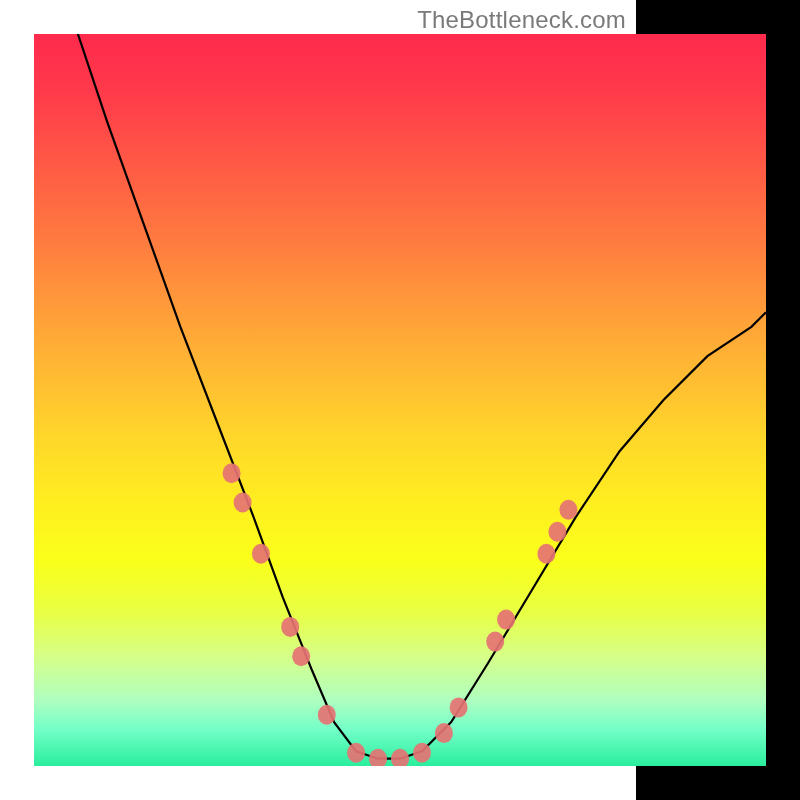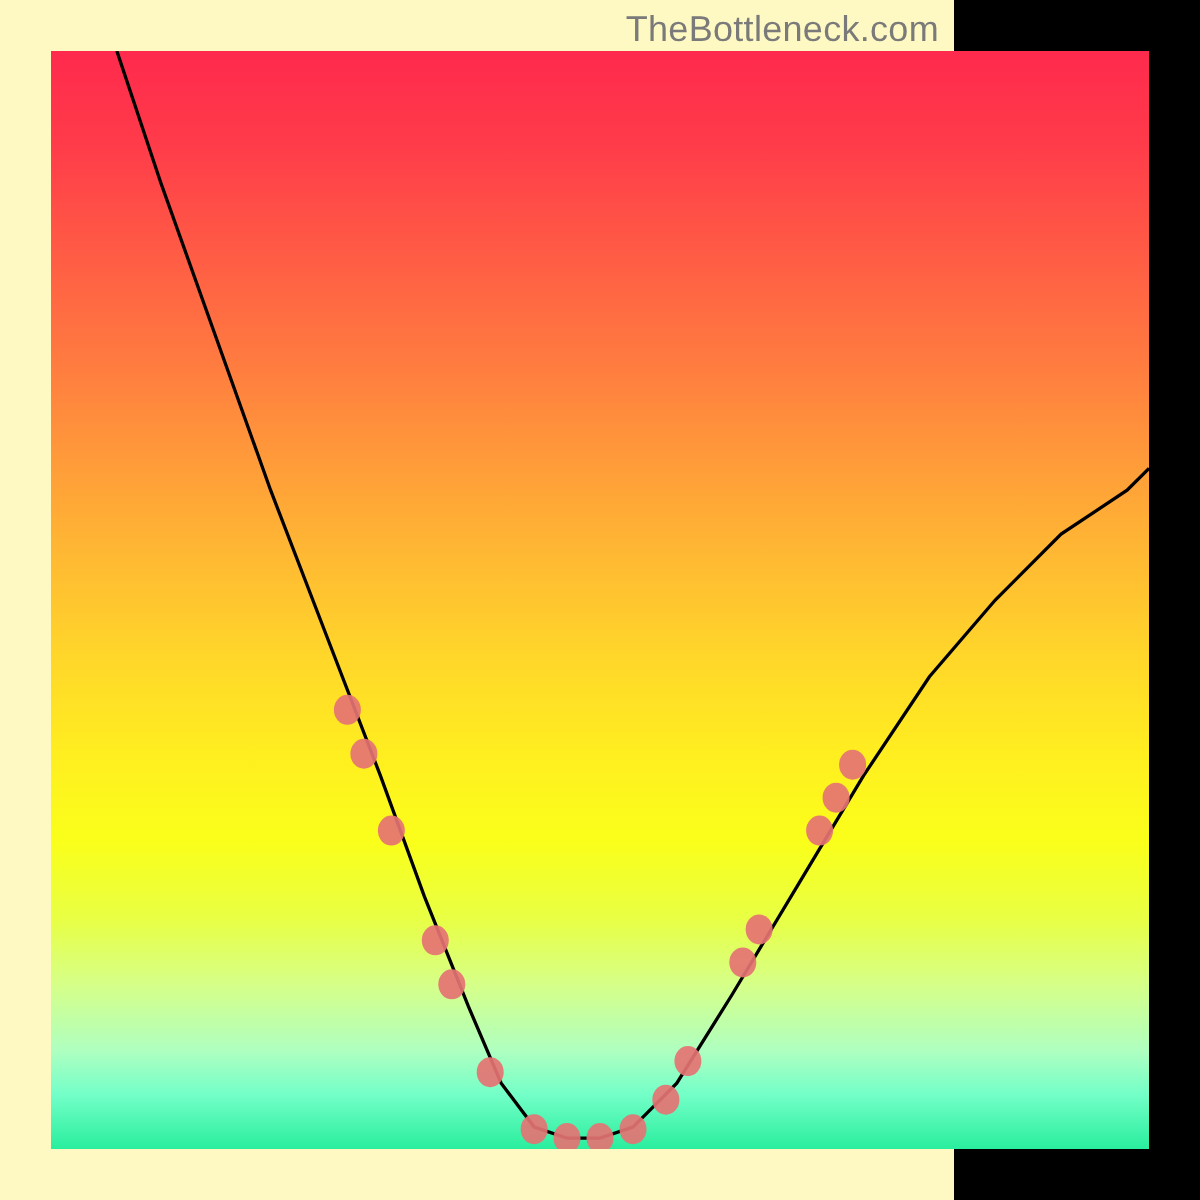--- a/index.html
+++ b/index.html
@@ -10,21 +10,21 @@
     background: #000;
     overflow: hidden;
     font-family: Arial, sans-serif;
   }
   .frame {
     position: absolute;
     left: 0;
     top: 0;
     width: 636px;
     height: 800px;
-    background: #fef9c3;
+    background: #ffffff;
   }
   .plot-area {
     position: absolute;
     left: 34px;
     top: 34px;
     width: 732px;
     height: 732px;
     background: linear-gradient(to bottom,
       #ff2a4d 0%,
       #ff3a4a 8%,

